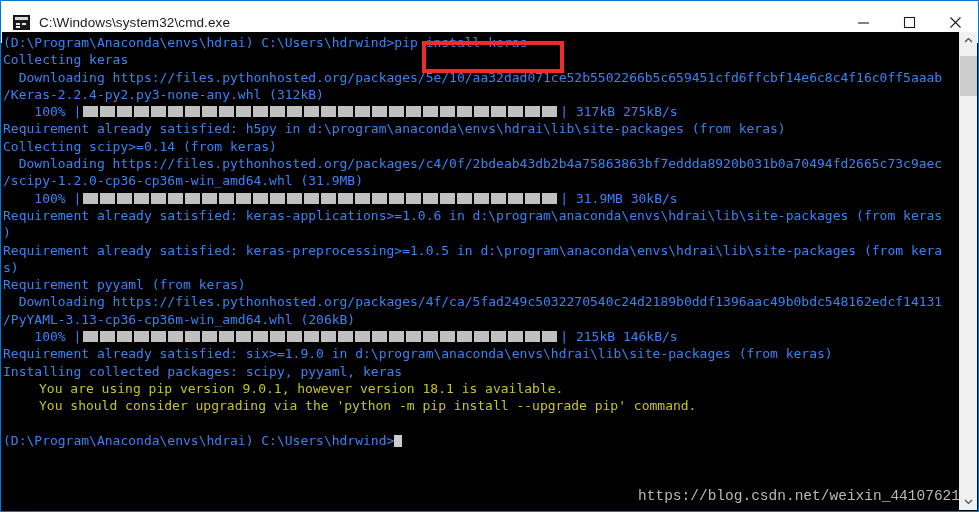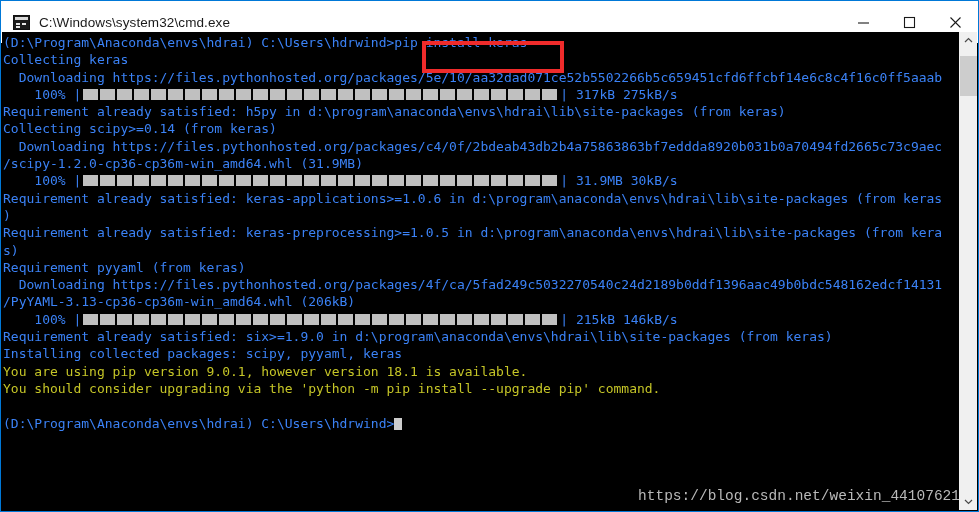--- a/index.html
+++ b/index.html
@@ -48,21 +48,21 @@
     background:#000000;overflow:hidden;
     font-family:"DejaVu Sans Mono","Liberation Mono",monospace;
     font-size:13px;line-height:17.3px;
     padding:2px 0 0 1px;
     box-sizing:border-box;
   }
   .line{
     white-space:pre;color:#3b82f6;height:17.3px;
     letter-spacing:0px;
   }
-  .line.yellow{color:#c5c527;}
+  .line.yellow{color:#c5c527;margin-left:36px;}
   .pbar{
     display:inline-block;width:475px;height:11px;
     position:relative;vertical-align:-1px;
     margin:0 2px;
   }
   .pbar .fill{
     position:absolute;left:0;top:0;bottom:0;right:0;
     background:
       repeating-linear-gradient(to right,
         #c0c0c0 0px, #c0c0c0 15px,
@@ -125,20 +125,21 @@
             <line x1="11.5" y1="1.5" x2="1.5" y2="11.5" stroke="#1a1a1a" stroke-width="1.1"></line>
           </svg>
       </div>
     </div>
   </div>
 
   <div class="console" id="console-output">
       <div class="line"><span>(D:\Program\Anaconda\envs\hdrai) C:\Users\hdrwind&gt;pip install keras</span></div>
       <div class="line"><span>Collecting keras</span></div>
       <div class="line"><span>  Downloading https://files.pythonhosted.org/packages/5e/10/aa32dad071ce52b5502266b5c659451cfd6ffcbf14e6c8c4f16c0ff5aaab</span></div>
+      <div class="line"><span>/Keras-2.2.4-py2.py3-none-any.whl (312kB)</span></div>
       <div class="line"><span>    100% |</span><span class="pbar"><span class="fill"></span></span><span>| 317kB 275kB/s</span></div>
       <div class="line"><span>Requirement already satisfied: h5py in d:\program\anaconda\envs\hdrai\lib\site-packages (from keras)</span></div>
       <div class="line"><span>Collecting scipy&gt;=0.14 (from keras)</span></div>
       <div class="line"><span>  Downloading https://files.pythonhosted.org/packages/c4/0f/2bdeab43db2b4a75863863bf7eddda8920b031b0a70494fd2665c73c9aec</span></div>
       <div class="line"><span>/scipy-1.2.0-cp36-cp36m-win_amd64.whl (31.9MB)</span></div>
       <div class="line"><span>    100% |</span><span class="pbar"><span class="fill"></span></span><span>| 31.9MB 30kB/s</span></div>
       <div class="line"><span>Requirement already satisfied: keras-applications&gt;=1.0.6 in d:\program\anaconda\envs\hdrai\lib\site-packages (from keras</span></div>
       <div class="line"><span>)</span></div>
       <div class="line"><span>Requirement already satisfied: keras-preprocessing&gt;=1.0.5 in d:\program\anaconda\envs\hdrai\lib\site-packages (from kera</span></div>
       <div class="line"><span>s)</span></div>

